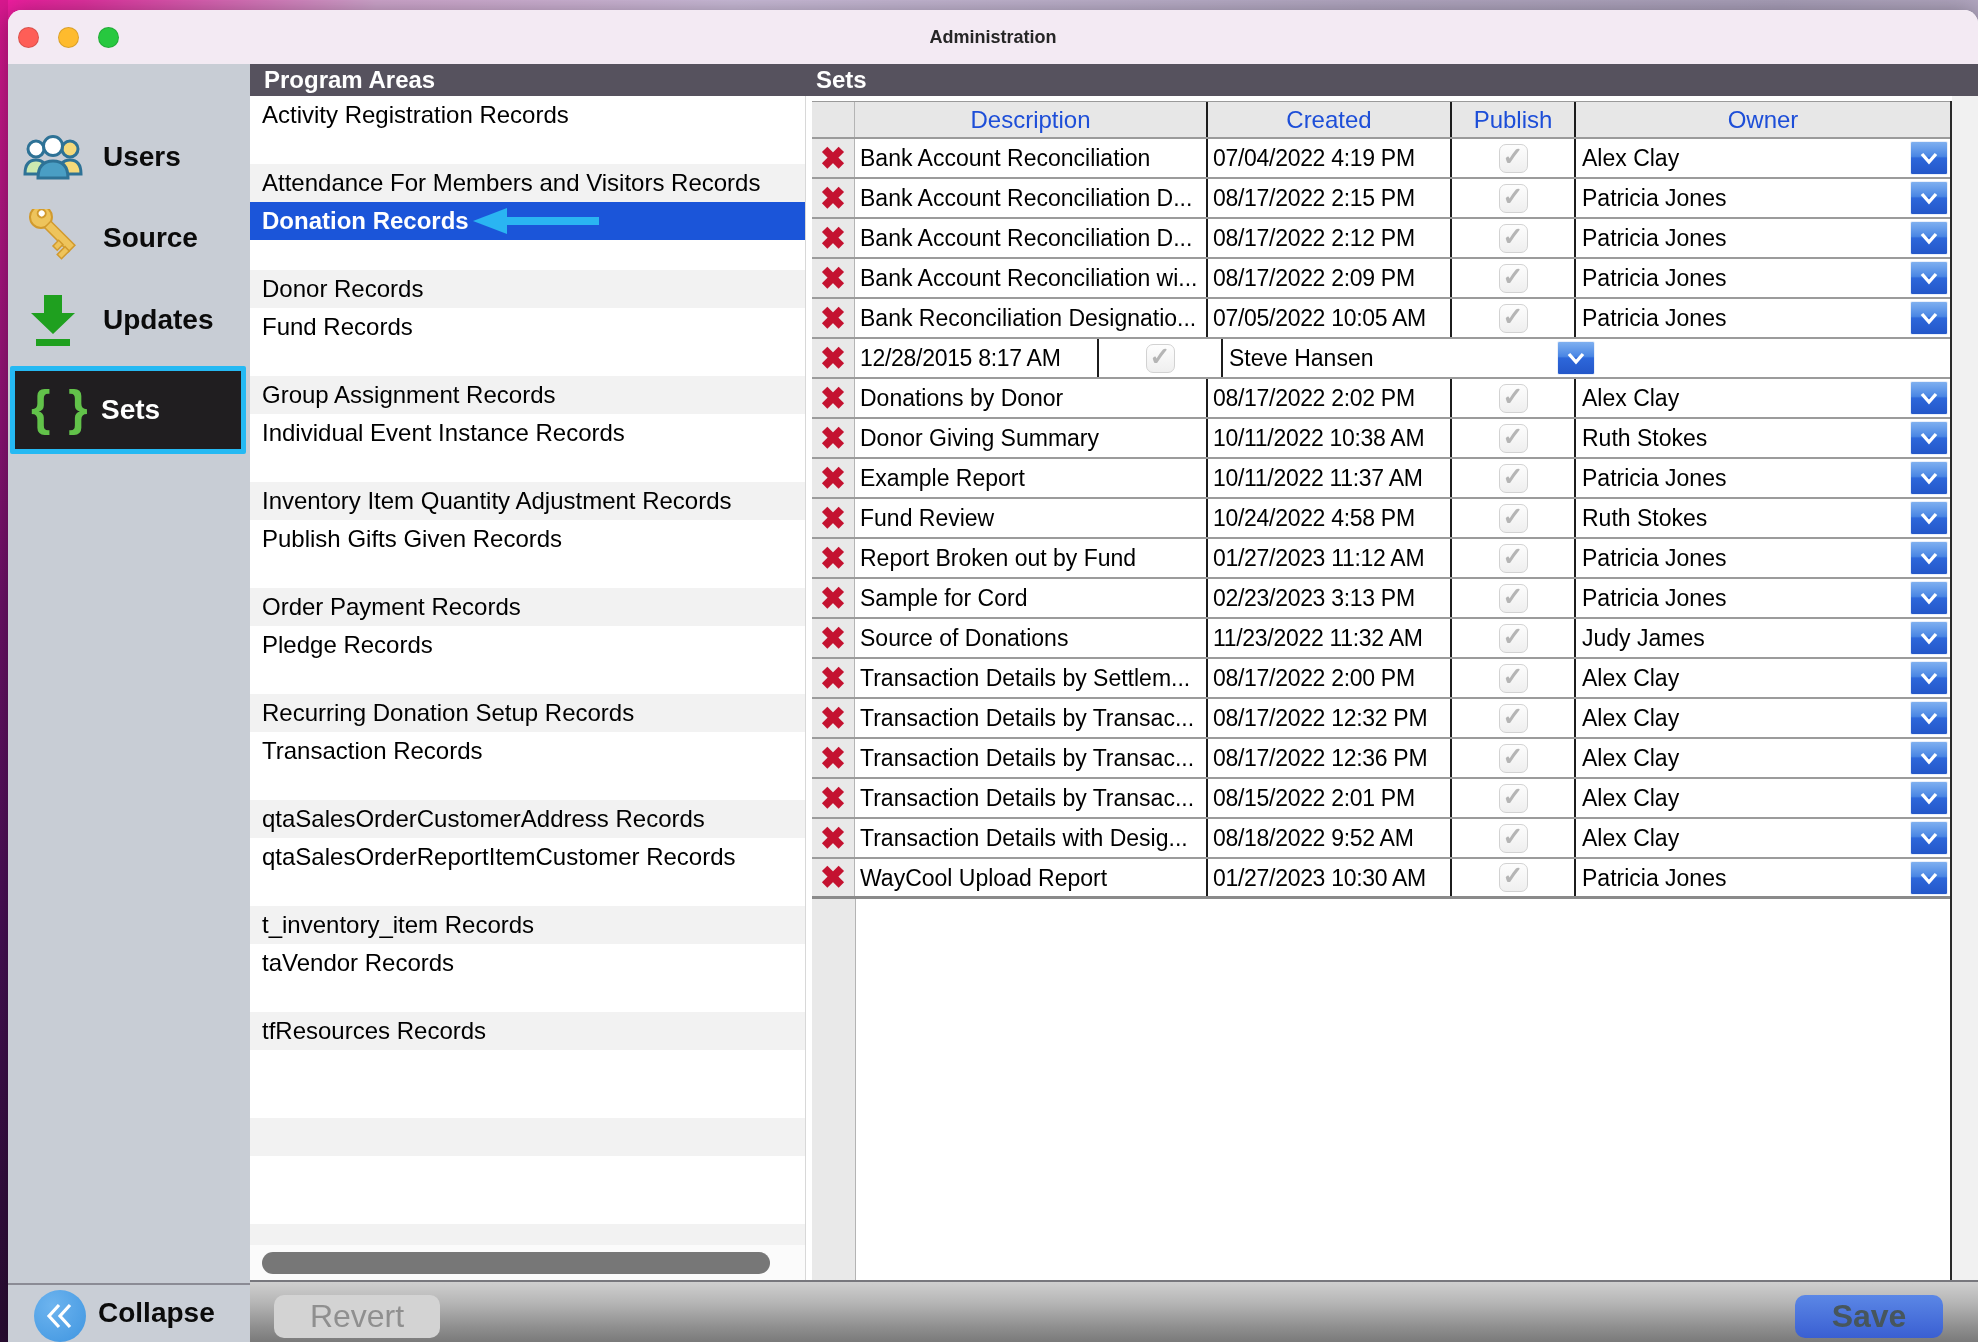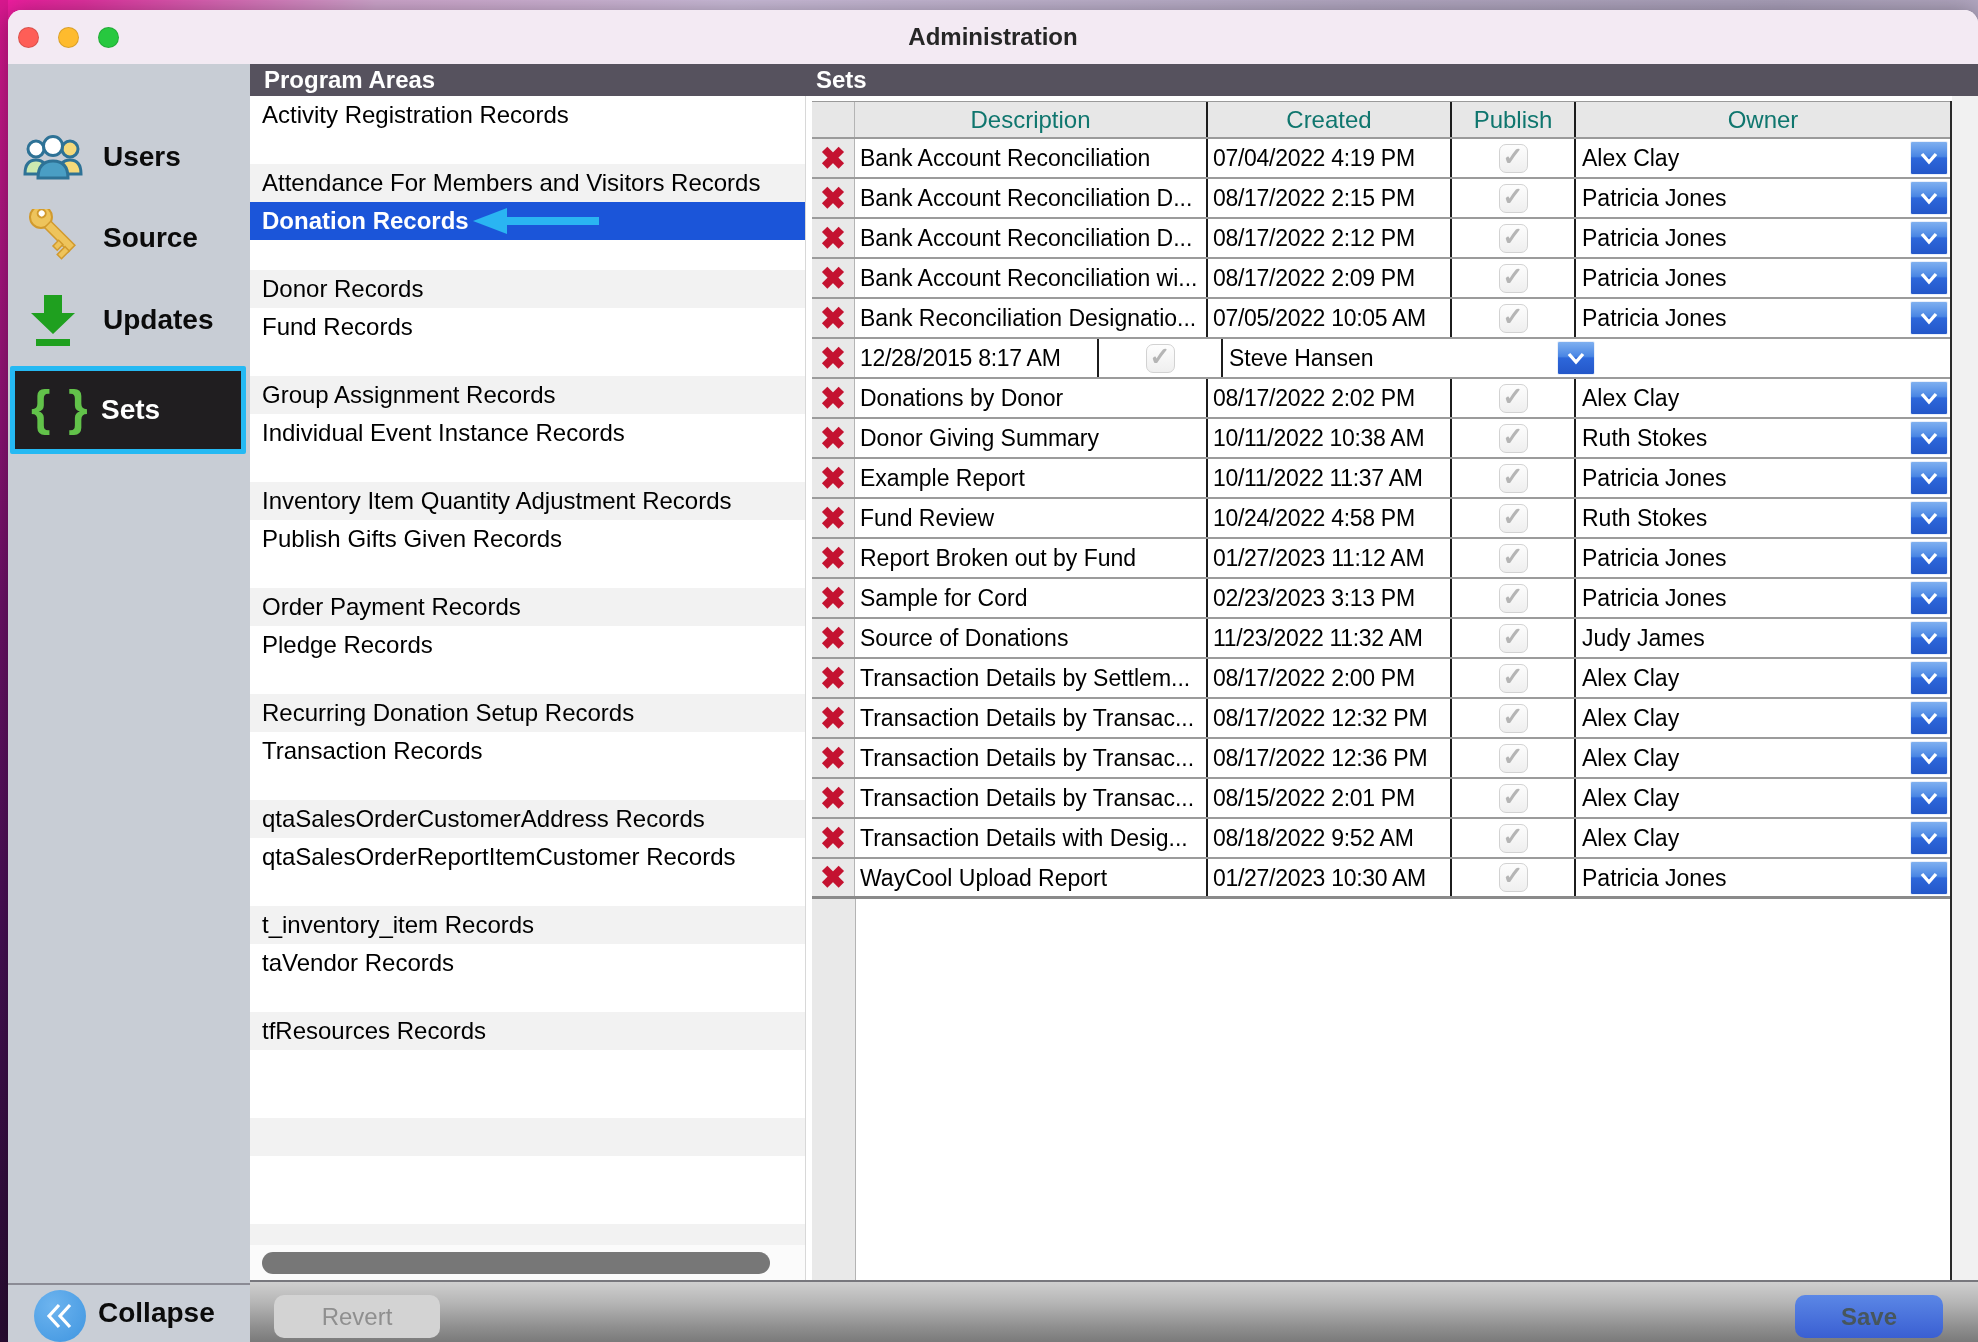--- a/index.html
+++ b/index.html
@@ -10,21 +10,21 @@
     background:linear-gradient(180deg,#d9188f 0%,#a91580 20%,#6d1168 45%,#471055 70%,#2a0d33 100%);}
   .window{position:absolute;left:8px;top:10px;width:1970px;height:1332px;background:#fff;
     border-radius:14px 14px 0 0;overflow:hidden;box-shadow:0 2px 24px rgba(0,0,0,.35);}
   
   .titlebar{position:absolute;left:0;top:0;width:100%;height:54px;background:#f3eaf3;border-bottom:1px solid #d5cbd6;}
   .tl{position:absolute;top:17px;width:21px;height:21px;border-radius:50%;border:1px solid rgba(0,0,0,.14);box-sizing:border-box;}
   .tl.red{left:10px;background:#fe5e57;}
   .tl.yellow{left:50px;background:#febb2e;}
   .tl.green{left:90px;background:#27c83f;}
   .wtitle{position:absolute;left:0;right:0;top:0;height:54px;line-height:54px;text-align:center;
-    font-size:24px;font-weight:bold;color:#262626;}
+    font-size:18px;font-weight:bold;color:#262626;}
   
   .sidebar{position:absolute;left:0;top:54px;width:242px;height:1219px;background:#c8cdd5;}
   .side-item{position:absolute;left:0;width:242px;height:60px;}
   .side-icon{position:absolute;left:14px;top:0;width:62px;height:60px;display:flex;align-items:center;justify-content:center;}
   .side-label{position:absolute;left:95px;top:0;height:60px;line-height:60px;font-size:28px;font-weight:bold;color:#0b0b0b;}
   .sets-box{position:absolute;left:2px;top:302px;width:236px;height:88px;box-sizing:border-box;
     background:#201e20;border:5px solid #25b9f3;border-radius:2px;}
   .braces{position:absolute;left:16px;top:50%;transform:translateY(-54%);font-size:50px;font-weight:800;color:#62c24a;letter-spacing:2px;}
   .sets-label{position:absolute;left:86px;top:0;height:78px;line-height:78px;font-size:28px;font-weight:bold;color:#fff;}
   
@@ -46,21 +46,21 @@
   .sel-arrow{position:absolute;left:223px;top:50%;transform:translateY(-50%);width:128px;height:26px;}
   .pscroll{position:absolute;left:242px;top:1235px;width:556px;height:35px;background:#fbfbfb;border-right:1px solid #d8d8d8;box-sizing:border-box;}
   .pscroll .thumb{position:absolute;left:12px;top:7px;width:508px;height:22px;border-radius:11px;background:#777;}
   
   .sets-panel{position:absolute;left:798px;top:86px;width:1172px;height:1184px;background:#fff;overflow:hidden;}
   .x-strip{position:absolute;left:6px;top:5px;width:43px;bottom:0;background:#e9e9e9;border-right:1px solid #b4b4b4;}
   .right-line{position:absolute;left:1144px;top:5px;width:2px;bottom:0;background:#2a2a2a;}
   .vscroll{position:absolute;left:1146px;top:0;right:0;bottom:0;background:#f1f1f1;}
   .stable{position:absolute;left:6px;top:5px;width:1138px;}
   .thead{display:flex;height:38px;background:#e7e7e7;border-top:1px solid #9a9a9a;border-bottom:2px solid #9b9b9b;box-sizing:border-box;}
-  .hcell{height:100%;line-height:35px;text-align:center;font-size:24px;color:#0f766e;box-sizing:border-box;}
+  .hcell{height:100%;line-height:35px;text-align:center;font-size:24px;color:#1d4ed8;box-sizing:border-box;}
   .h-x{width:43px;border-right:1px solid #b4b4b4;}
   .h-desc{width:353px;border-right:2px solid #1c1c1c;}
   .h-created{width:244px;border-right:2px solid #1c1c1c;}
   .h-pub{width:124px;border-right:2px solid #1c1c1c;}
   .h-owner{width:374px;}
   .trow{display:flex;height:40px;border-bottom:2px solid #9b9b9b;box-sizing:border-box;background:#fff;}
   .trow:last-child{border-bottom:3px solid #8a8a8a;}
   .cell{height:100%;box-sizing:border-box;overflow:hidden;white-space:nowrap;}
   .c-x{width:43px;background:#e9e9e9;border-right:1px solid #b4b4b4;display:flex;align-items:center;justify-content:center;}
   .c-x span{font-size:31px;font-weight:900;color:#c41230;line-height:1;}
@@ -69,21 +69,21 @@
   .c-pub{width:124px;border-right:2px solid #1c1c1c;display:flex;align-items:center;justify-content:center;}
   .checkbox{width:29px;height:29px;border-radius:7px;background:linear-gradient(#fdfdfd,#efefef);border:1px solid #d2d2d2;
     box-sizing:border-box;display:flex;align-items:center;justify-content:center;}
   .checkbox span{font-size:25px;font-weight:bold;color:#b5b5b5;line-height:1;margin-top:-4px;}
   .c-owner{width:374px;position:relative;font-size:23px;line-height:38px;padding-left:6px;color:#000;}
   .dd-btn{position:absolute;right:2px;top:2px;width:38px;height:34px;border:1px solid #eaf0fa;border-radius:2px;box-sizing:border-box;
     background:linear-gradient(#7fb0f0 0%,#4a86e4 45%,#2d67da 50%,#2457c9 100%);display:flex;align-items:center;justify-content:center;padding:0;}
   
   .footer{position:absolute;left:242px;top:1270px;width:1728px;height:62px;
     background:linear-gradient(#cfcfcf 0%,#b5b5b5 35%,#8f8f8f 75%,#7a7a7a 100%);border-top:2px solid #77777d;box-sizing:border-box;}
-  .btn{position:absolute;top:13px;height:43px;border:none;border-radius:10px;font-size:24px;font-family:"Liberation Sans",sans-serif;}
+  .btn{position:absolute;top:13px;height:43px;border:none;border-radius:10px;font-size:32px;font-family:"Liberation Sans",sans-serif;}
   .btn-revert{left:24px;width:166px;background:#d3d3d3;color:#8f8f8f;}
   .btn-save{left:1545px;width:148px;background:linear-gradient(#5b87e6,#3a5fd2);color:#47565c;font-weight:bold;}
 </style>
 </head>
 <body>
 
 <div class="canvas">
   <div class="left-strip"></div>
 
   <div class="window">

